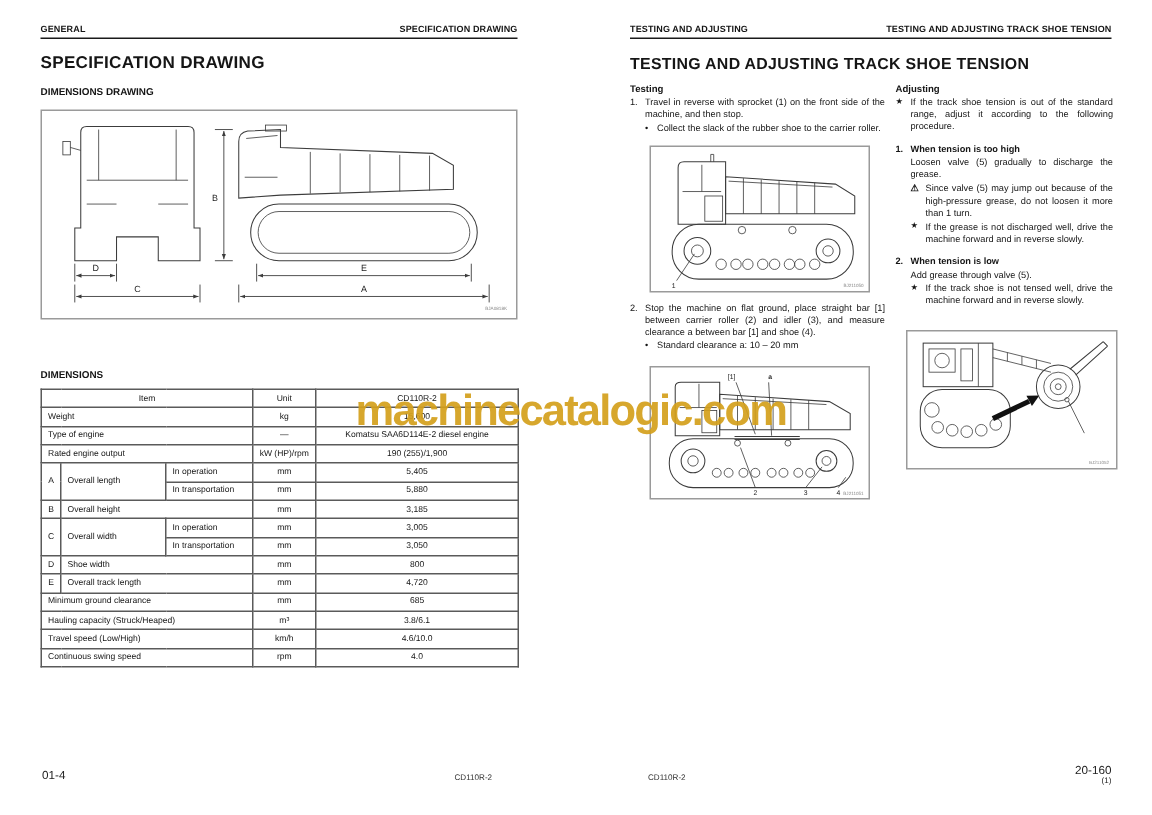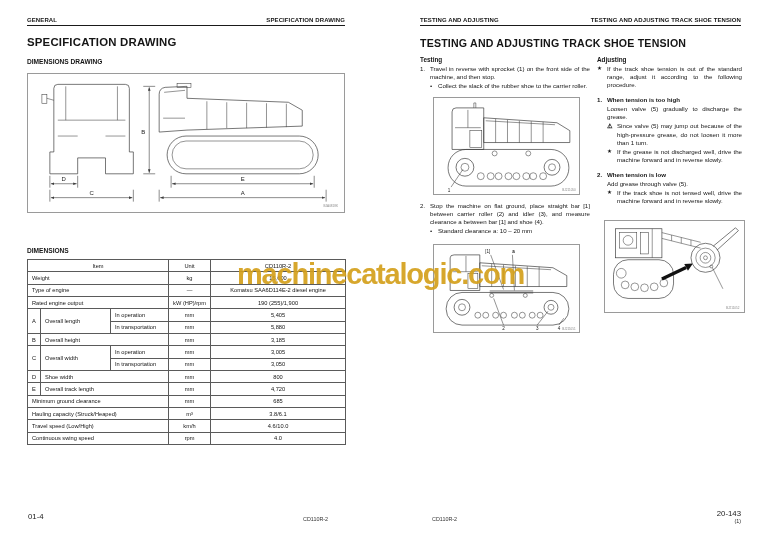--- a/index.html
+++ b/index.html
@@ -362,19 +362,19 @@
         <line class="ln2" x1="110" y1="48" x2="121" y2="70"></line>
         <text class="code" x="138" y="91" text-anchor="end">BJ211052</text>
       </svg>
     </div>
   </div>
 
   <div class="abs foot" style="left:28px;top:512px;">01-4</div>
   <div class="abs foot-model" style="left:303px;top:516px;">CD110R-2</div>
   <div class="abs foot-model" style="left:432px;top:516px;">CD110R-2</div>
   <div class="abs foot foot-right" style="right:27px;top:510px;">
-    <div>20-143</div>
+    <div>20-160</div>
     <div class="foot-sub">(1)</div>
   </div>
 
   <div class="abs watermark" style="left:237px;top:258px;text-align:right;">machinecatalogic.com</div>
 
 </div>
 
 </body></html>

